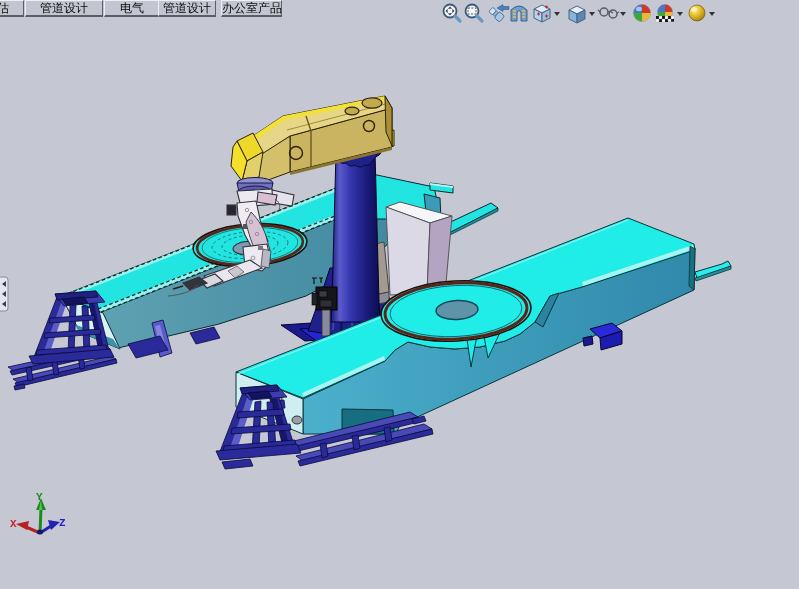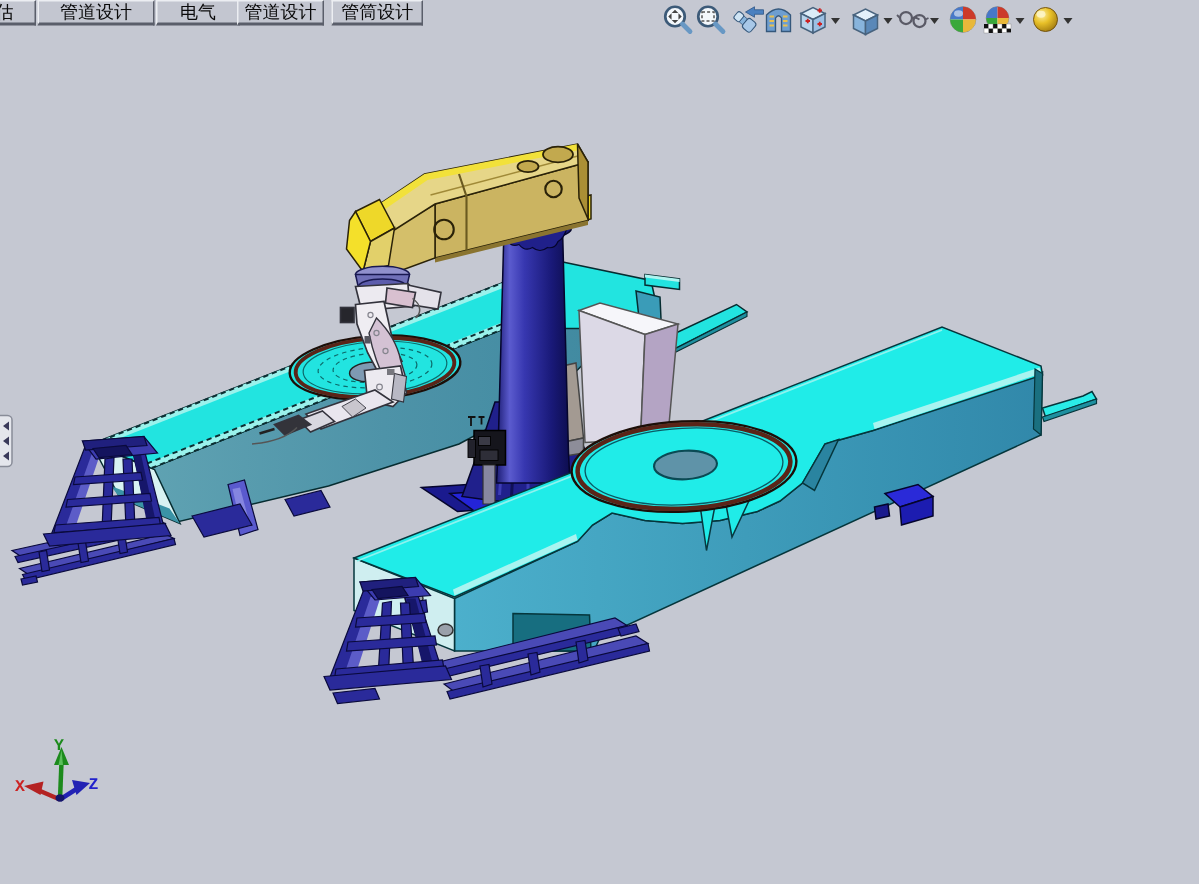--- a/index.html
+++ b/index.html
@@ -368,14 +368,14 @@
 <polygon points="6,281 6,287 2,284" fill="#3a3a5a"></polygon>
 <polygon points="6,291 6,297 2,294" fill="#3a3a5a"></polygon>
 <polygon points="6,301 6,307 2,304" fill="#3a3a5a"></polygon>
 </svg>
 
 <div id="tabs">
   <div class="tab" style="left:-30px;width:54px;">评估</div>
   <div class="tab" style="left:25px;width:78px;">管道设计</div>
   <div class="tab" style="left:104px;width:56px;">电气</div>
   <div class="tab" style="left:158px;width:58px;text-align:center;">管道设计</div>
-  <div class="tab" style="left:221px;width:61px;">管筒设计</div>
+  <div class="tab" style="left:221px;width:61px;">办公室产品</div>
 </div>
 
 </body></html>

